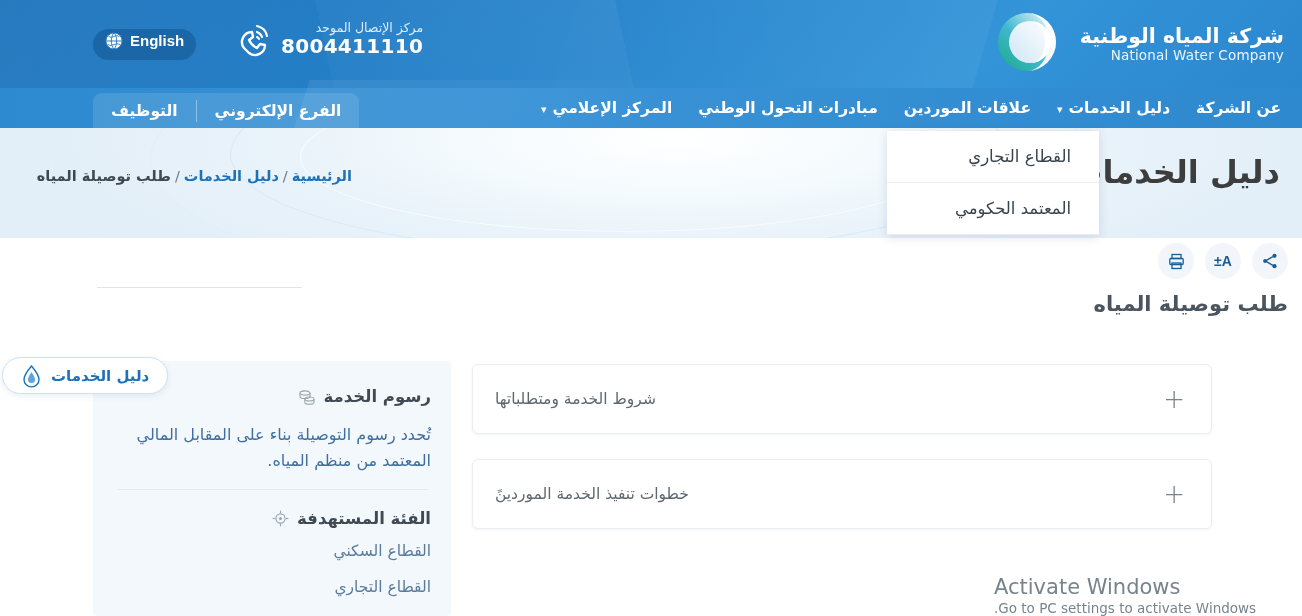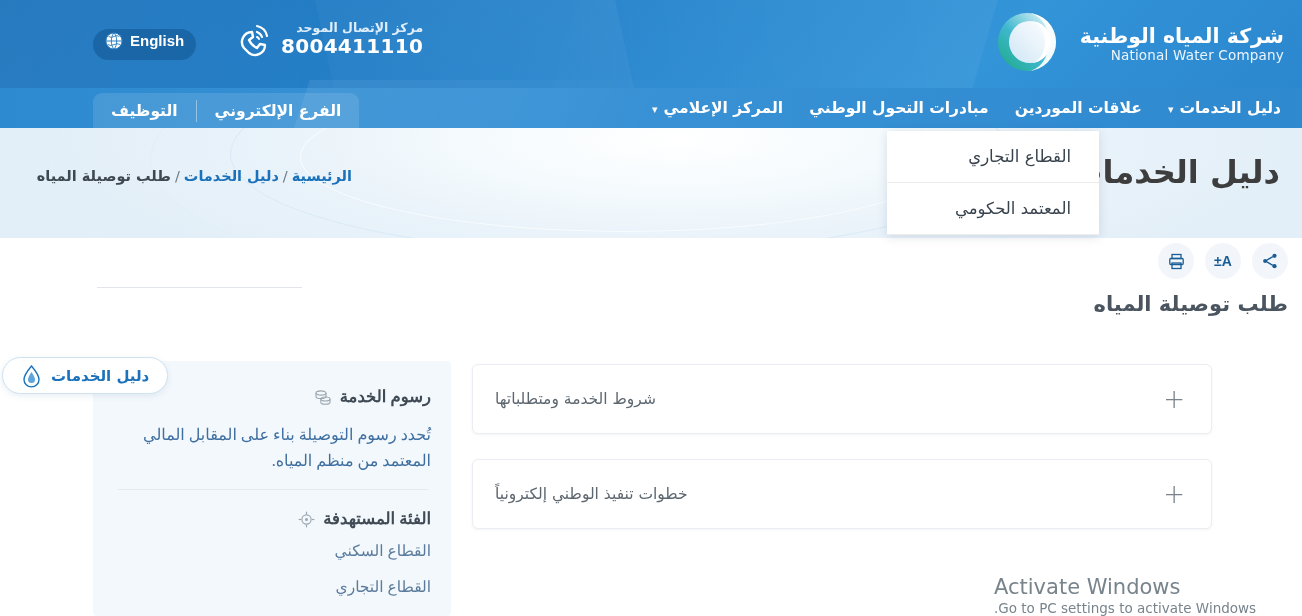--- a/index.html
+++ b/index.html
@@ -46,21 +46,21 @@
     color:#eaf4fc; font-size:13.5px; font-weight:400; white-space:nowrap; letter-spacing:.2px;
   }
   .logo-mark { width:62px; height:62px; flex:0 0 62px; }
 
   
   .callcenter {
     position:absolute; left:232px; top:18px;
     display:flex; align-items:center; gap:7px; direction:rtl;
   }
   .cc-text { text-align:right; line-height:1.1; }
-  .cc-label { color:#dfeefb; font-size:12.5px; font-weight:700; white-space:nowrap; }
+  .cc-label { color:#dfeefb; font-size:12.5px; font-weight:400; white-space:nowrap; }
   .cc-number { color:#ffffff; font-size:20px; font-weight:700; letter-spacing:.3px; direction:ltr; }
   .cc-icon { width:42px; height:42px; }
 
   
   .lang-btn {
     position:absolute; left:93px; top:29px;
     height:31px; padding:0 12px 8px 12px;
     background:rgba(10,72,128,.42);
     border:none; border-radius:16px;
     display:flex; align-items:center; gap:7px; cursor:pointer;
@@ -157,21 +157,21 @@
     padding:0 26px 0 22px; cursor:pointer;
   }
   .acc1 { right:90px; top:364px; width:740px; height:70px; }
   .acc2 { right:90px; top:459px; width:740px; height:70px; }
   .acc-label { color:#5d6770; font-size:15.5px; font-weight:400; white-space:nowrap; }
   .acc-plus { color:#7a838b; font-size:26px; font-weight:300; line-height:1; }
 
   
   .sidecard {
     position:absolute; left:93px; top:361px; width:358px; height:255px;
-    background:#f3f8fc; border-radius:4px;font-family:Liberation Serif, serif;
+    background:#f3f8fc; border-radius:4px;
   }
   .sc-row { position:absolute; right:0; display:flex; align-items:center; gap:8px; direction:rtl; }
   .sc-head-1 { top:26px; right:20px; }
   .sc-head-2 { top:148px; right:20px; }
   .sc-head-title { color:#3f4a54; font-size:16.5px; font-weight:700; white-space:nowrap; }
   .sc-body {
     position:absolute; right:20px; top:61px; width:300px;
     color:#3f6fa0; font-size:16px; font-weight:400; line-height:1.62; text-align:right;
   }
   .sc-divider { position:absolute; left:25px; top:128px; width:310px; height:1px; background:#e2e9f0; }
@@ -277,20 +277,23 @@
         <path d="M4 5 q3 2 6 0 q3 -2 6 0 M3 14 q4 2 7 0 q3 -2 7 0" fill="none" stroke="#2a7fc0" stroke-width="1"></path>
       </svg>
     </div>
   </div>
 
   <div class="nav">
     <div class="navsheen"></div>
 
     <div class="nav-items">
       <div class="nav-item">
+        <span>عن الشركة</span>
+      </div>
+      <div class="nav-item">
         <span>دليل الخدمات</span>
         <span class="caret">▾</span>
       </div>
       <div class="nav-item">
         <span>علاقات الموردين</span>
       </div>
       <div class="nav-item">
         <span>مبادرات التحول الوطني</span>
       </div>
       <div class="nav-item">
@@ -349,21 +352,21 @@
 
   <div class="title-rule"></div>
   <div class="svc-title">طلب توصيلة المياه</div>
 
   <div class="accordion acc1">
     <span class="acc-plus">+</span>
     <span class="acc-label">شروط الخدمة ومتطلباتها</span>
   </div>
   <div class="accordion acc2">
     <span class="acc-plus">+</span>
-    <span class="acc-label">خطوات تنفيذ الوطني إلكترونياً</span>
+    <span class="acc-label">خطوات تنفيذ الخدمة الموردينً</span>
   </div>
 
   <div class="sidecard">
     <div class="sc-row sc-head-1">
       <span class="sc-head-title">رسوم الخدمة</span>
       <svg width="18" height="18" viewBox="0 0 18 18">
         <ellipse cx="7" cy="5" rx="5" ry="2.1" fill="none" stroke="#9aa5ae" stroke-width="1.1"></ellipse>
         <path d="M2 5 v3.4 a5 2.1 0 0 0 10 0 V5" fill="none" stroke="#9aa5ae" stroke-width="1.1"></path>
         <ellipse cx="11.4" cy="11" rx="4.6" ry="2" fill="none" stroke="#9aa5ae" stroke-width="1.1"></ellipse>
         <path d="M6.8 11 v3.2 a4.6 2 0 0 0 9.2 0 V11" fill="none" stroke="#9aa5ae" stroke-width="1.1"></path>

